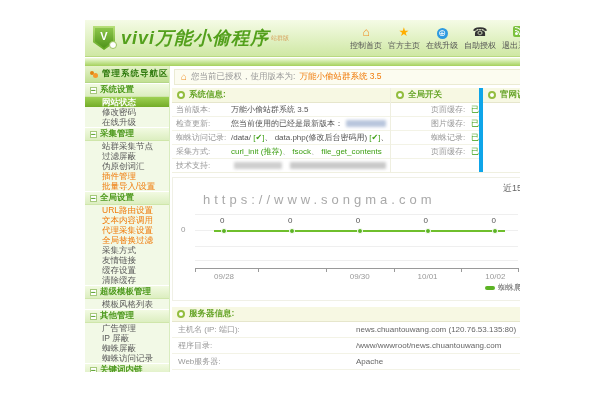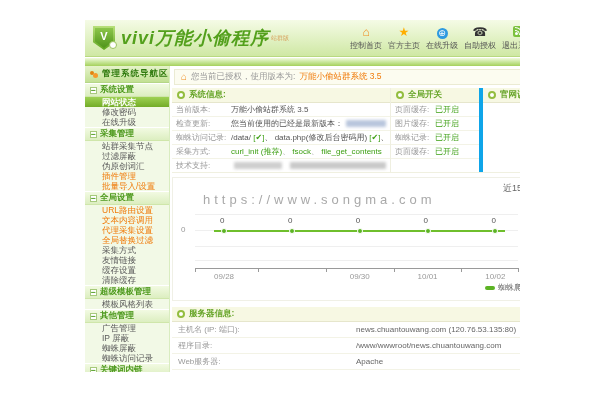--- a/index.html
+++ b/index.html
@@ -69,21 +69,21 @@
   .panel-hd{display:flex;align-items:center;gap:4px;height:12px;padding:1px 5px;
             background:#f7f8e3;border-bottom:1px solid #e6e6cc;font-size:8.5px;font-weight:bold;color:#68a52a;white-space:nowrap;}
 
   .cols{display:flex;align-items:stretch;border-bottom:1px solid #f0f0e0;}
   .col1{flex:none;width:218px;border-right:1px solid #efefe0;}
   .col2{flex:none;width:88px;border-right:4px solid #0ea5e9;font-family:Liberation Serif, serif;}
   .col3{flex:1;}
   .irow{display:flex;align-items:center;height:13px;border-bottom:1px solid #f3f3e6;font-size:8px;padding:0 4px;white-space:nowrap;overflow:hidden;}
   .irow .lab{flex:none;color:#999;}
   .col1 .lab{width:55px;}
-  .col2 .lab{width:40px;}
+  .col2 .lab{width:40px;margin-left:36px;}
   .irow .val{color:#555;}
   .green{color:#3c9f12;}
   .blue-gray{color:#8fa0b5;}
   a.glink{color:#3c9f12;text-decoration:none;cursor:pointer;}
   .sep{color:#aaa;}
   .redact{display:inline-block;height:7px;border-radius:1px;filter:blur(1.5px);vertical-align:middle;margin-left:3px;}
   .redact.r-blue{width:88px;background:#b9c6dd;}
   .redact.r-g1{width:52px;background:#cfcfcf;}
   .redact.r-g2{width:104px;background:#c9c9c9;margin-left:8px;}
 

